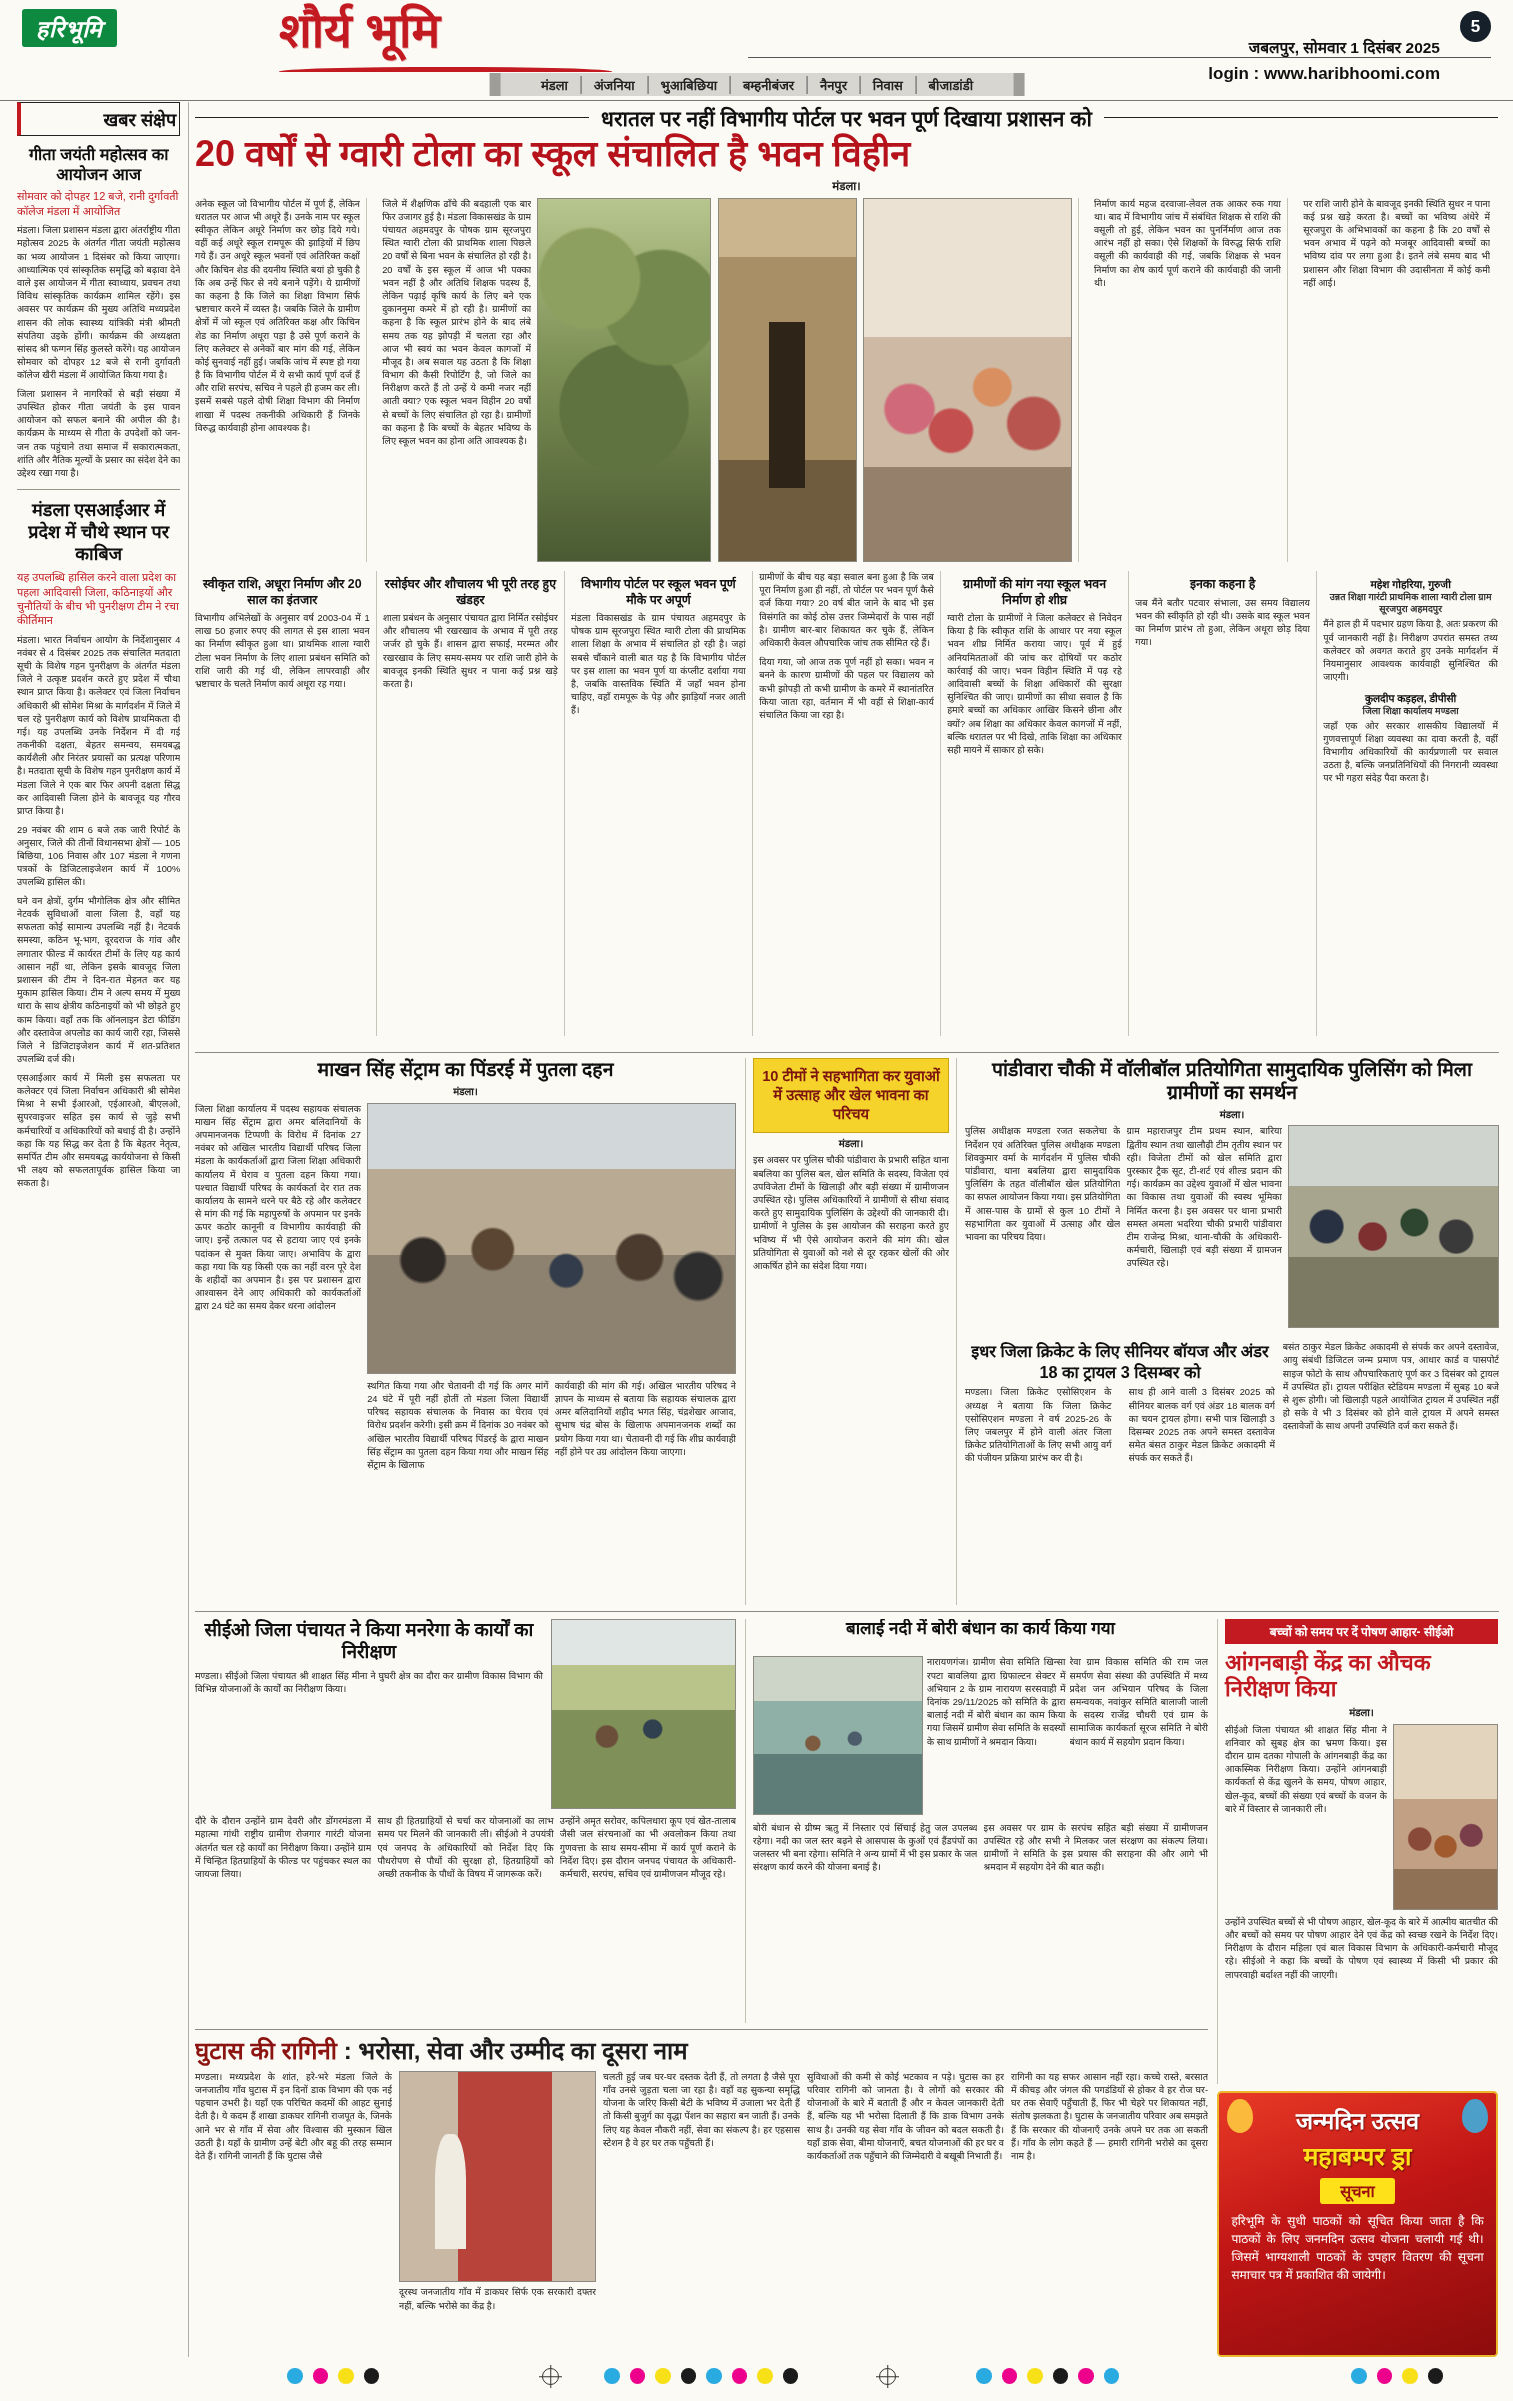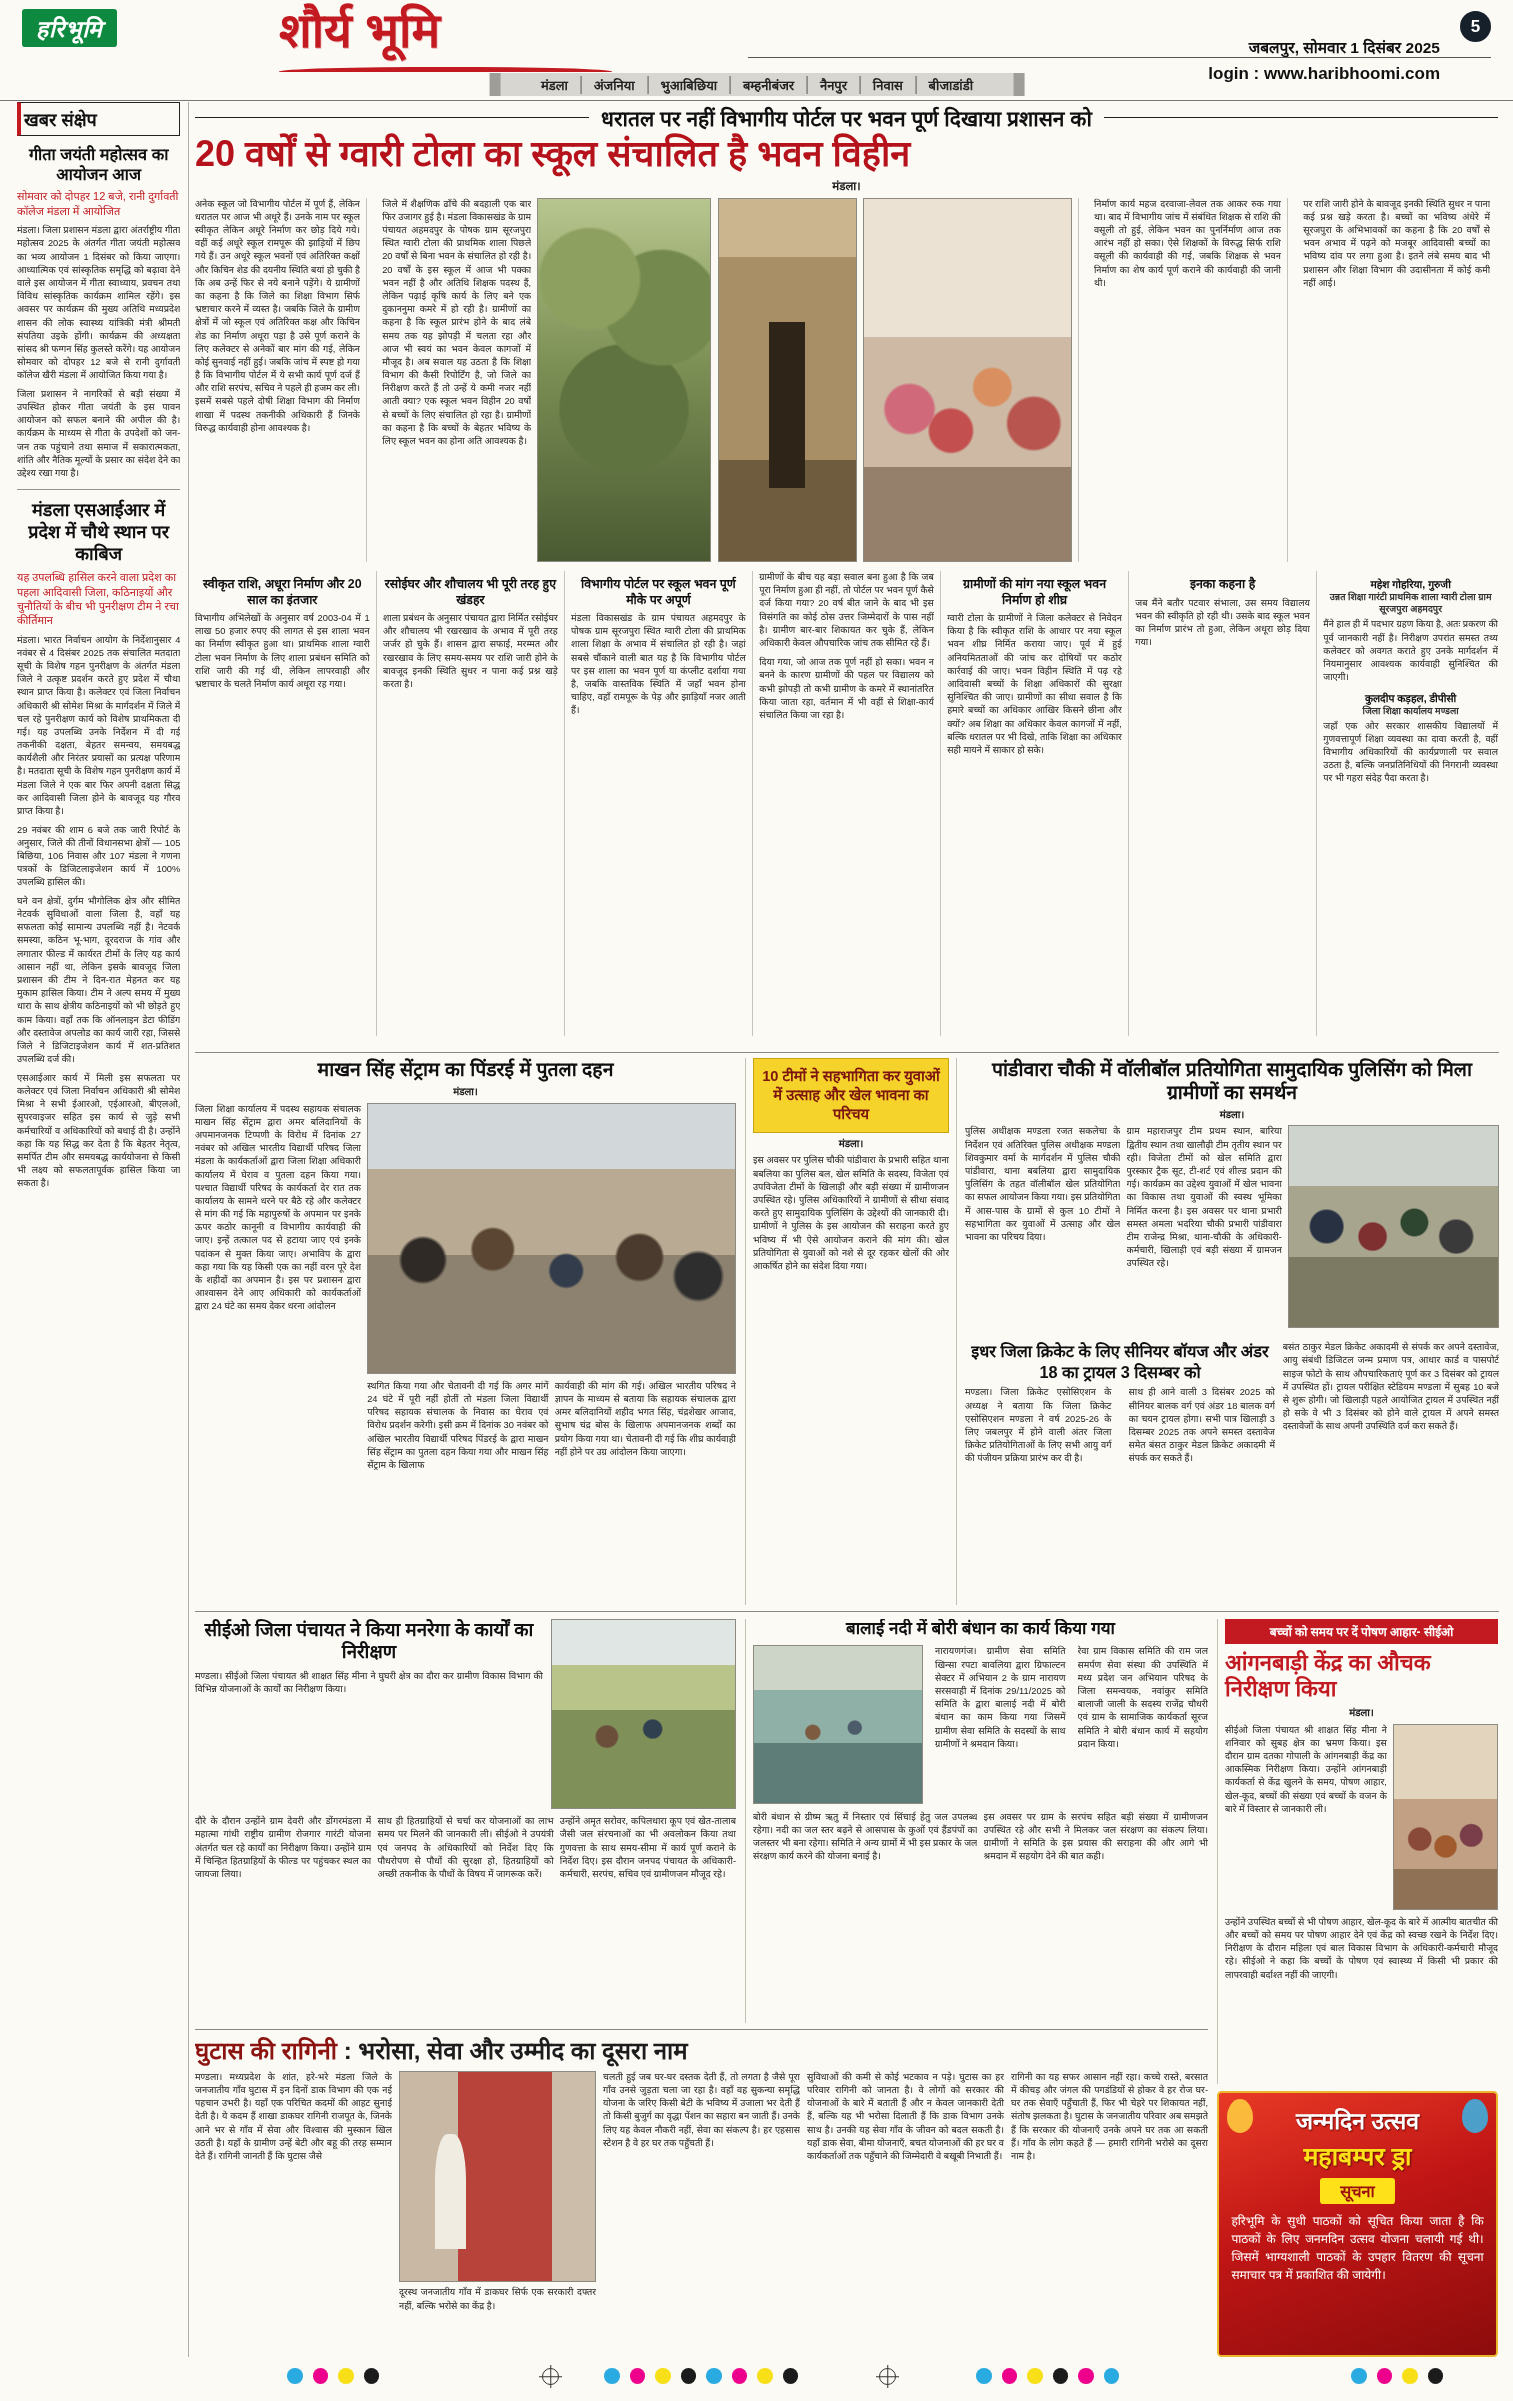--- a/index.html
+++ b/index.html
@@ -25,21 +25,21 @@
   .nav-item + .nav-item{border-left:1.5px solid #555}
 
   
   .para,.col{font-size:9.3px;line-height:1.42;text-align:justify;color:#222;overflow:hidden}
   .para{margin-bottom:5.4px}
   .subhd{font-size:12.4px;font-weight:bold;text-align:center;line-height:1.25;color:#111;margin:6.2px 0 3.9px}
   .divider{border-top:0.8px solid #9a958b;margin:9.3px 0}
 
   
   .sidebar{position:absolute;left:17px;top:102px;width:172px;height:2255px;padding-right:7.7px;border-right:0.8px solid #b3aea3;overflow:hidden}
-  .brief-hd{border:1.5px solid #222;border-left:4.6px solid #c21a20;font-size:18px;font-weight:bold;text-align:left;padding:3.9px 3.1px;color:#111}
+  .brief-hd{border:1.5px solid #222;border-left:4.6px solid #c21a20;font-size:18px;font-weight:bold;text-align:right;padding:3.9px 3.1px;color:#111}
   .s-hl{font-size:16.3px;font-weight:bold;line-height:1.22;color:#101010;margin:9.3px 0 4.6px;text-align:center}
   .s-hl2{font-size:18px}
   .s-sub{font-size:11px;font-weight:normal;color:#c21a20;line-height:1.3;text-align:left;margin-bottom:6.2px}
 
   
   .lead{position:absolute;left:195px;top:102px;width:1303px;height:948px;overflow:hidden}
   .kicker-row{display:flex;align-items:center;gap:12.4px;margin:1.5px 0 3.1px}
   .krule{flex:1;border-top:1.5px solid #222;height:0}
   .kicker{font-size:21px;font-weight:bold;color:#101010;white-space:nowrap}
   .lead-hl{font-size:36px;font-weight:bold;color:#b5121b;line-height:1.08;margin:3.1px 0 4.6px}
@@ -119,21 +119,21 @@
 
   .manrega{position:absolute;left:195px;top:1619px;width:541px;height:404px;overflow:hidden}
   .manrega-top{display:flex;gap:7.7px}
   .manrega-hlblock{width:348px}
   .hl-24{font-size:18.6px;font-weight:bold;text-align:center;line-height:1.2;color:#101010}
   .manrega-cols{display:flex;gap:6.2px;margin-top:6.2px}
   .manrega-cols .col{flex:1;height:194px}
 
   .balai{position:absolute;left:745px;top:1619px;width:463px;height:404px;overflow:hidden;border-left:0.8px solid #c5c0b4;padding-left:7px}
   .hl-22{font-size:17px;font-weight:bold;text-align:center;line-height:1.2;color:#101010}
-  .balai-row{display:flex;gap:12px;margin-top:6px}
+  .balai-row{display:flex;gap:4px;margin-top:17px}
   .balai-row .col{flex:1;height:159px}
   .balai-cols{display:flex;gap:6.2px;margin-top:6.2px}
   .balai-cols .col{flex:1;height:194px}
 
   .angan{position:absolute;left:1217px;top:1619px;width:281px;height:465px;overflow:hidden;border-left:0.8px solid #c5c0b4;padding-left:7px}
   .redbar{background:#c21a20;color:#fff;font-size:12px;font-weight:bold;text-align:center;padding:3.9px 1.5px}
   .hl-angan{font-size:22px;font-weight:bold;color:#c21a20;line-height:1.18;margin:6.2px 0 3.1px}
   .angan-row{display:flex;gap:6.2px}
   .angan-row .col{flex:1;height:186px}
   .angan-more{margin-top:6.2px;height:178px}

